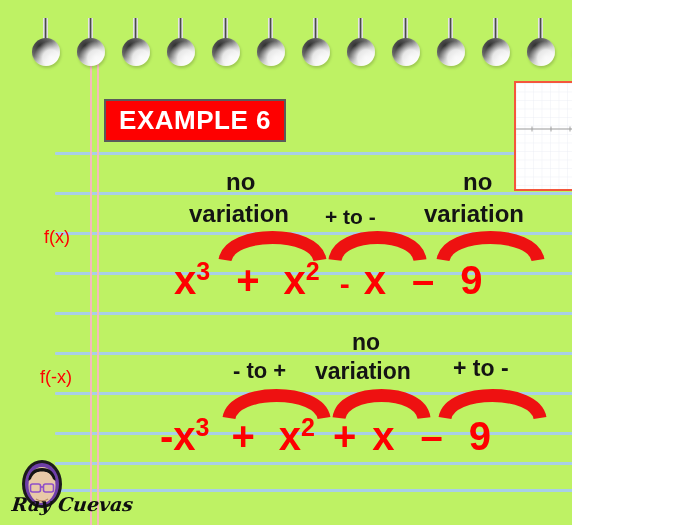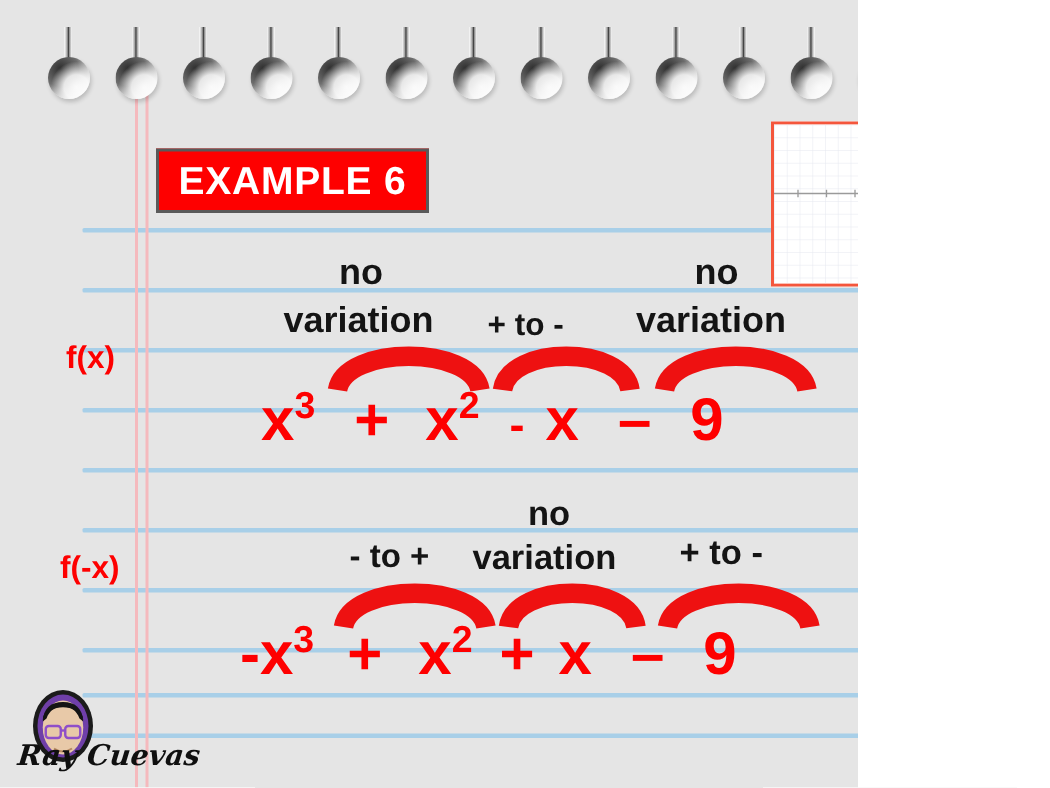--- a/index.html
+++ b/index.html
@@ -4,21 +4,21 @@
 <style>
   html, body {
     margin: 0;
     padding: 0;
     background: #ffffff;
   }
   #page {
     position: relative;
     width: 572px;
     height: 525px;
-    background: #e5e5e5;
+    background: #bef264;
     overflow: hidden;
     font-family: "Liberation Sans", sans-serif;
   }
 
   
   .rule-line {
     position: absolute;
     left: 55px;
     width: 645px;
     height: 3px;
@@ -102,22 +102,22 @@
     height: 110px;
     border: 2px solid #f4563c;
     box-sizing: border-box;
     background: #ffffff;
   }
 
   
   .fn-label {
     position: absolute;
     color: #fe0000;
-    font-size: 21px;
-    font-weight: bold;
+    font-size: 18px;
+    font-weight: normal;
   }
   #fn-label-fx  { left: 44px; top: 227px; }
   #fn-label-fnx { left: 40px; top: 367px; }
 
   
   .anno {
     position: absolute;
     color: #141414;
     font-weight: bold;
     white-space: nowrap;

